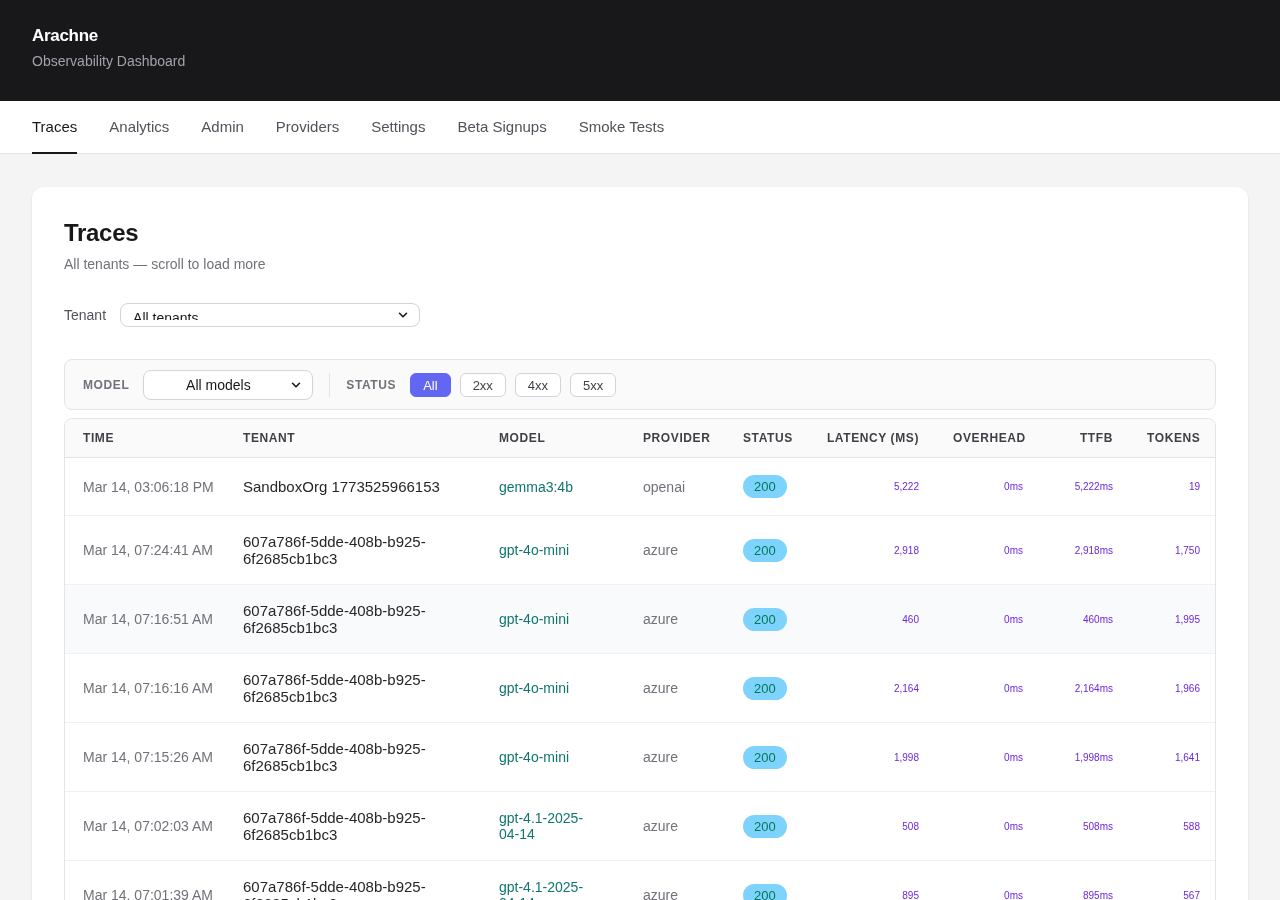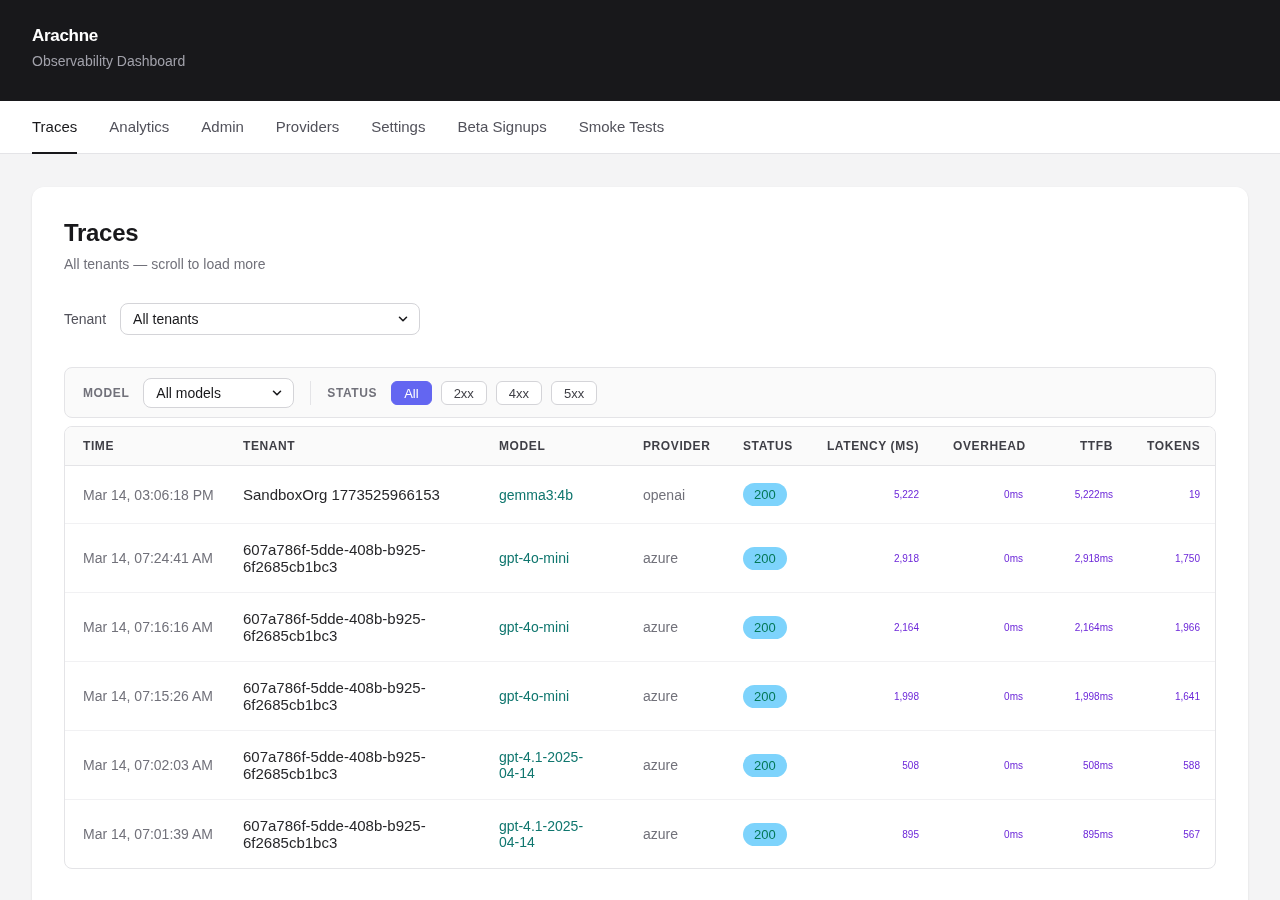--- a/index.html
+++ b/index.html
@@ -56,29 +56,29 @@
   .tenant-label { font-size: 14px; color: #52525b; }
   .select-wrap { position: relative; display: inline-block; }
   .select-wrap select {
     appearance: none; -webkit-appearance: none;
     font-family: "Liberation Sans", sans-serif;
     font-size: 14px; color: #18181b;
     background: #ffffff;
     border: 1px solid #d4d4d8;
     border-radius: 8px;
     padding: 6px 32px 6px 12px;
-    height: 32px;
+    height: 24px;
     cursor: pointer;
   }
   .select-wrap .chev {
     position: absolute; right: 10px; top: 50%; transform: translateY(-50%);
     pointer-events: none; display: flex;
   }
   .tenant-select select { width: 300px; }
-  .model-select select { width: 151px; height: 30px; }
+  .model-select select { width: 170px; height: 30px; text-align: center; }
 
   
   .filter-bar {
     margin-top: 32px;
     background: #fafafa;
     border: 1px solid #e4e4e7;
     border-radius: 8px;
     padding: 10px 18px;
     height: 51px;
     display: flex; align-items: center; gap: 14px;
@@ -245,20 +245,32 @@
               <td class="c-tenant">607a786f-5dde-408b-b925-
 6f2685cb1bc3</td>
               <td class="c-model">gpt-4o-mini</td>
               <td class="c-provider">azure</td>
               <td class="c-status"><span class="badge">200</span></td>
               <td class="num">2,918</td>
               <td class="num">0ms</td>
               <td class="num">2,918ms</td>
               <td class="num">1,750</td>
             </tr>
+            <tr class="row-hover">
+              <td class="c-time">Mar 14, 07:16:51 AM</td>
+              <td class="c-tenant">607a786f-5dde-408b-b925-
+6f2685cb1bc3</td>
+              <td class="c-model">gpt-4o-mini</td>
+              <td class="c-provider">azure</td>
+              <td class="c-status"><span class="badge">200</span></td>
+              <td class="num">460</td>
+              <td class="num">0ms</td>
+              <td class="num">460ms</td>
+              <td class="num">1,995</td>
+            </tr>
             <tr>
               <td class="c-time">Mar 14, 07:16:16 AM</td>
               <td class="c-tenant">607a786f-5dde-408b-b925-
 6f2685cb1bc3</td>
               <td class="c-model">gpt-4o-mini</td>
               <td class="c-provider">azure</td>
               <td class="c-status"><span class="badge">200</span></td>
               <td class="num">2,164</td>
               <td class="num">0ms</td>
               <td class="num">2,164ms</td>

